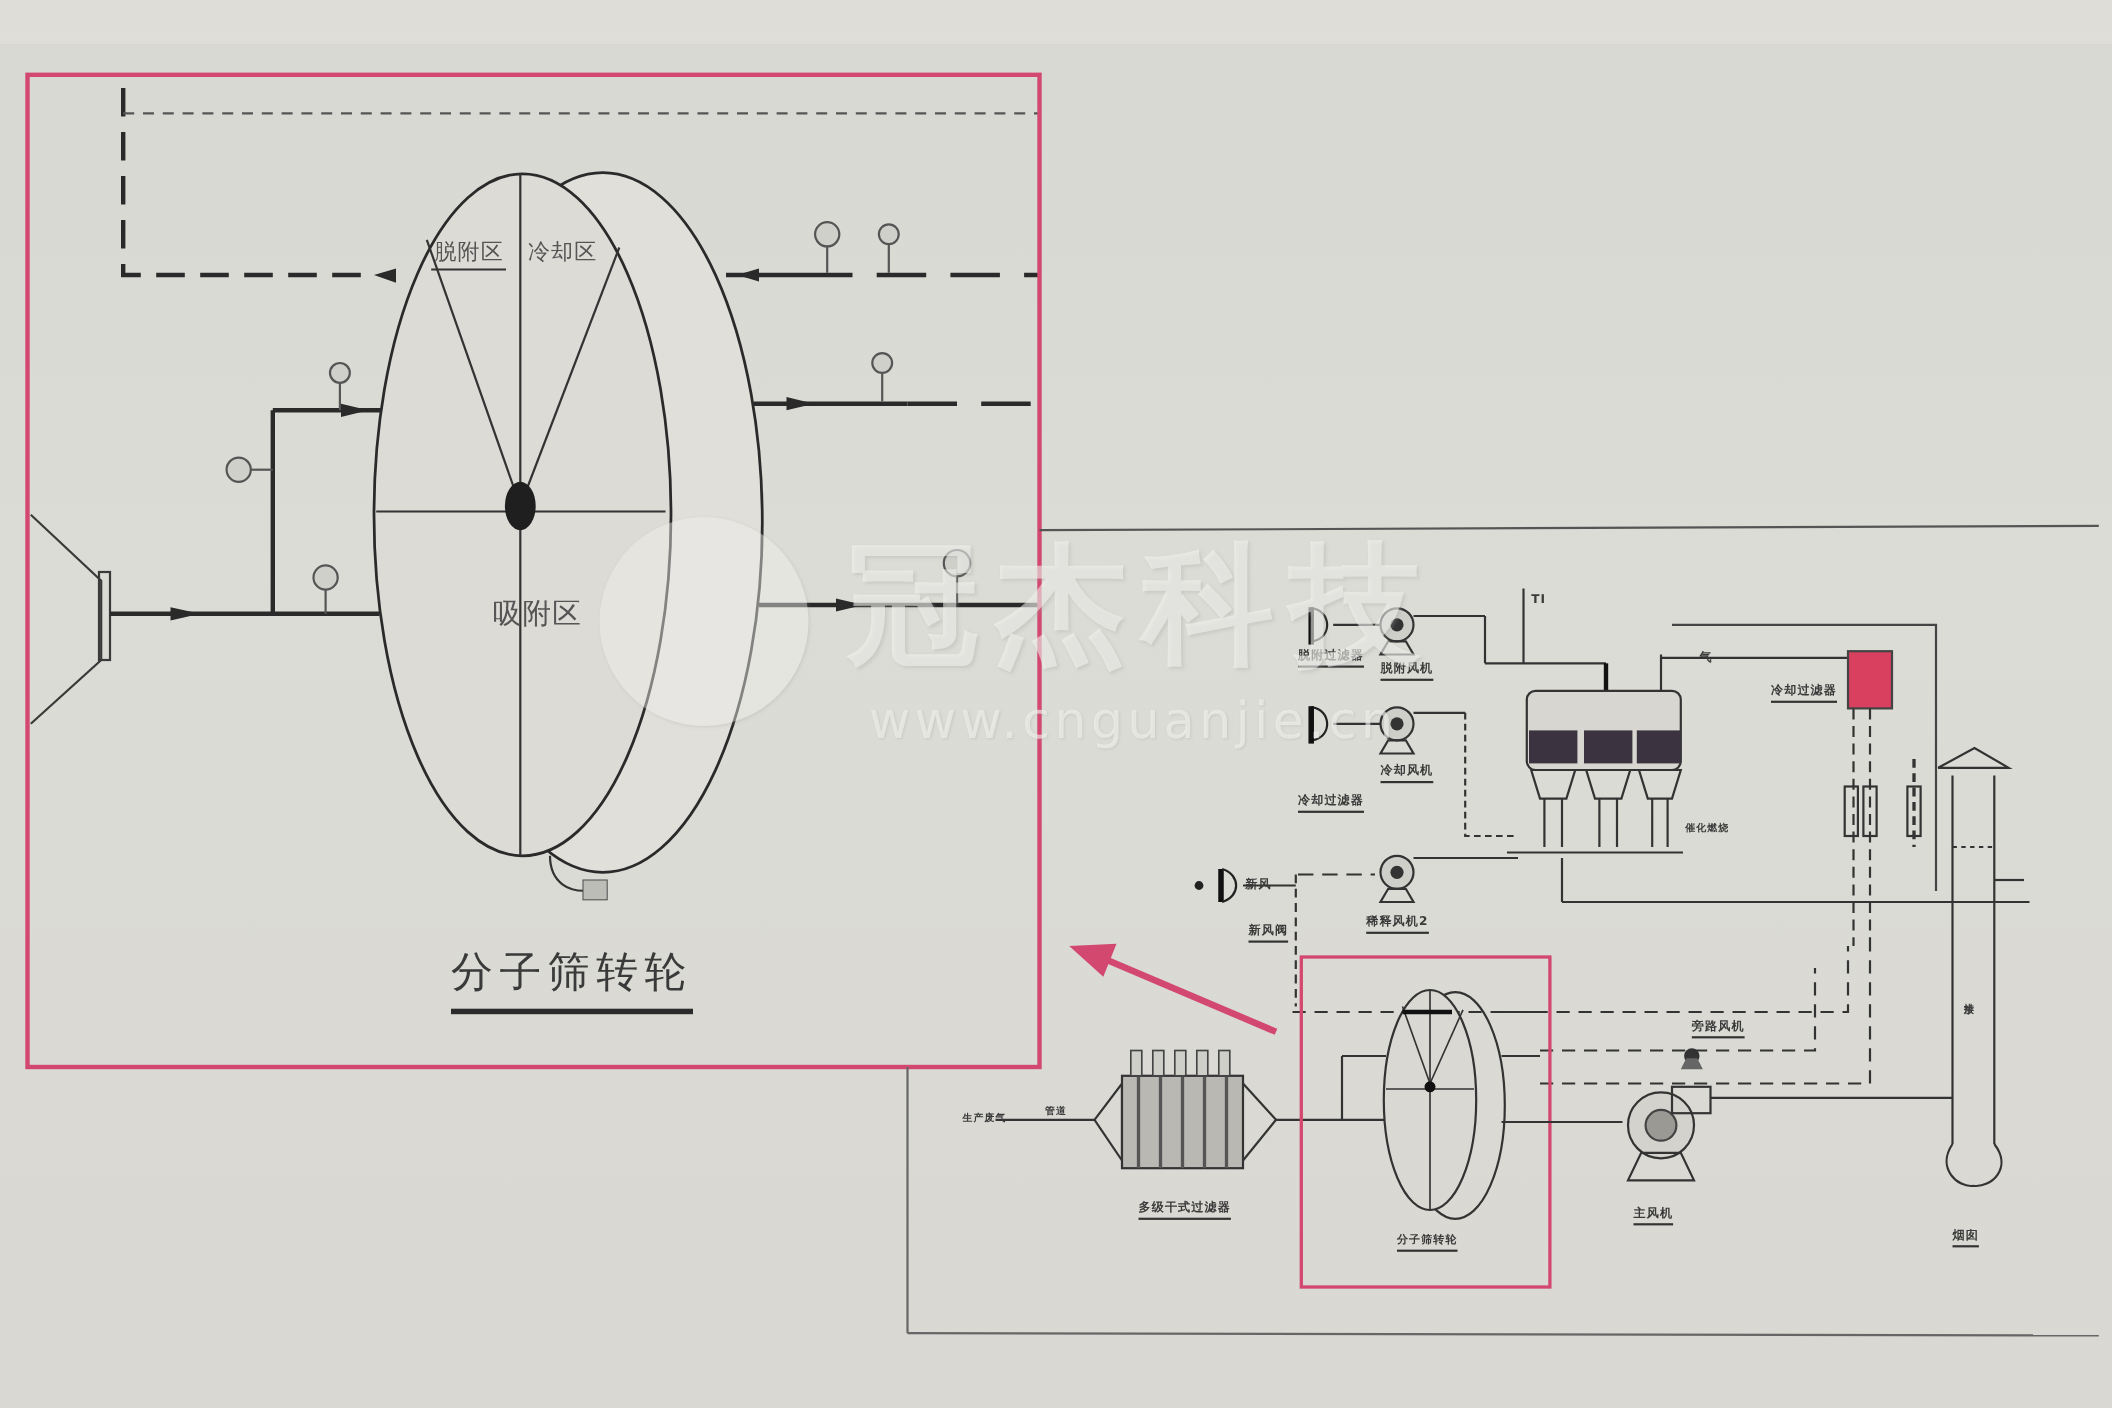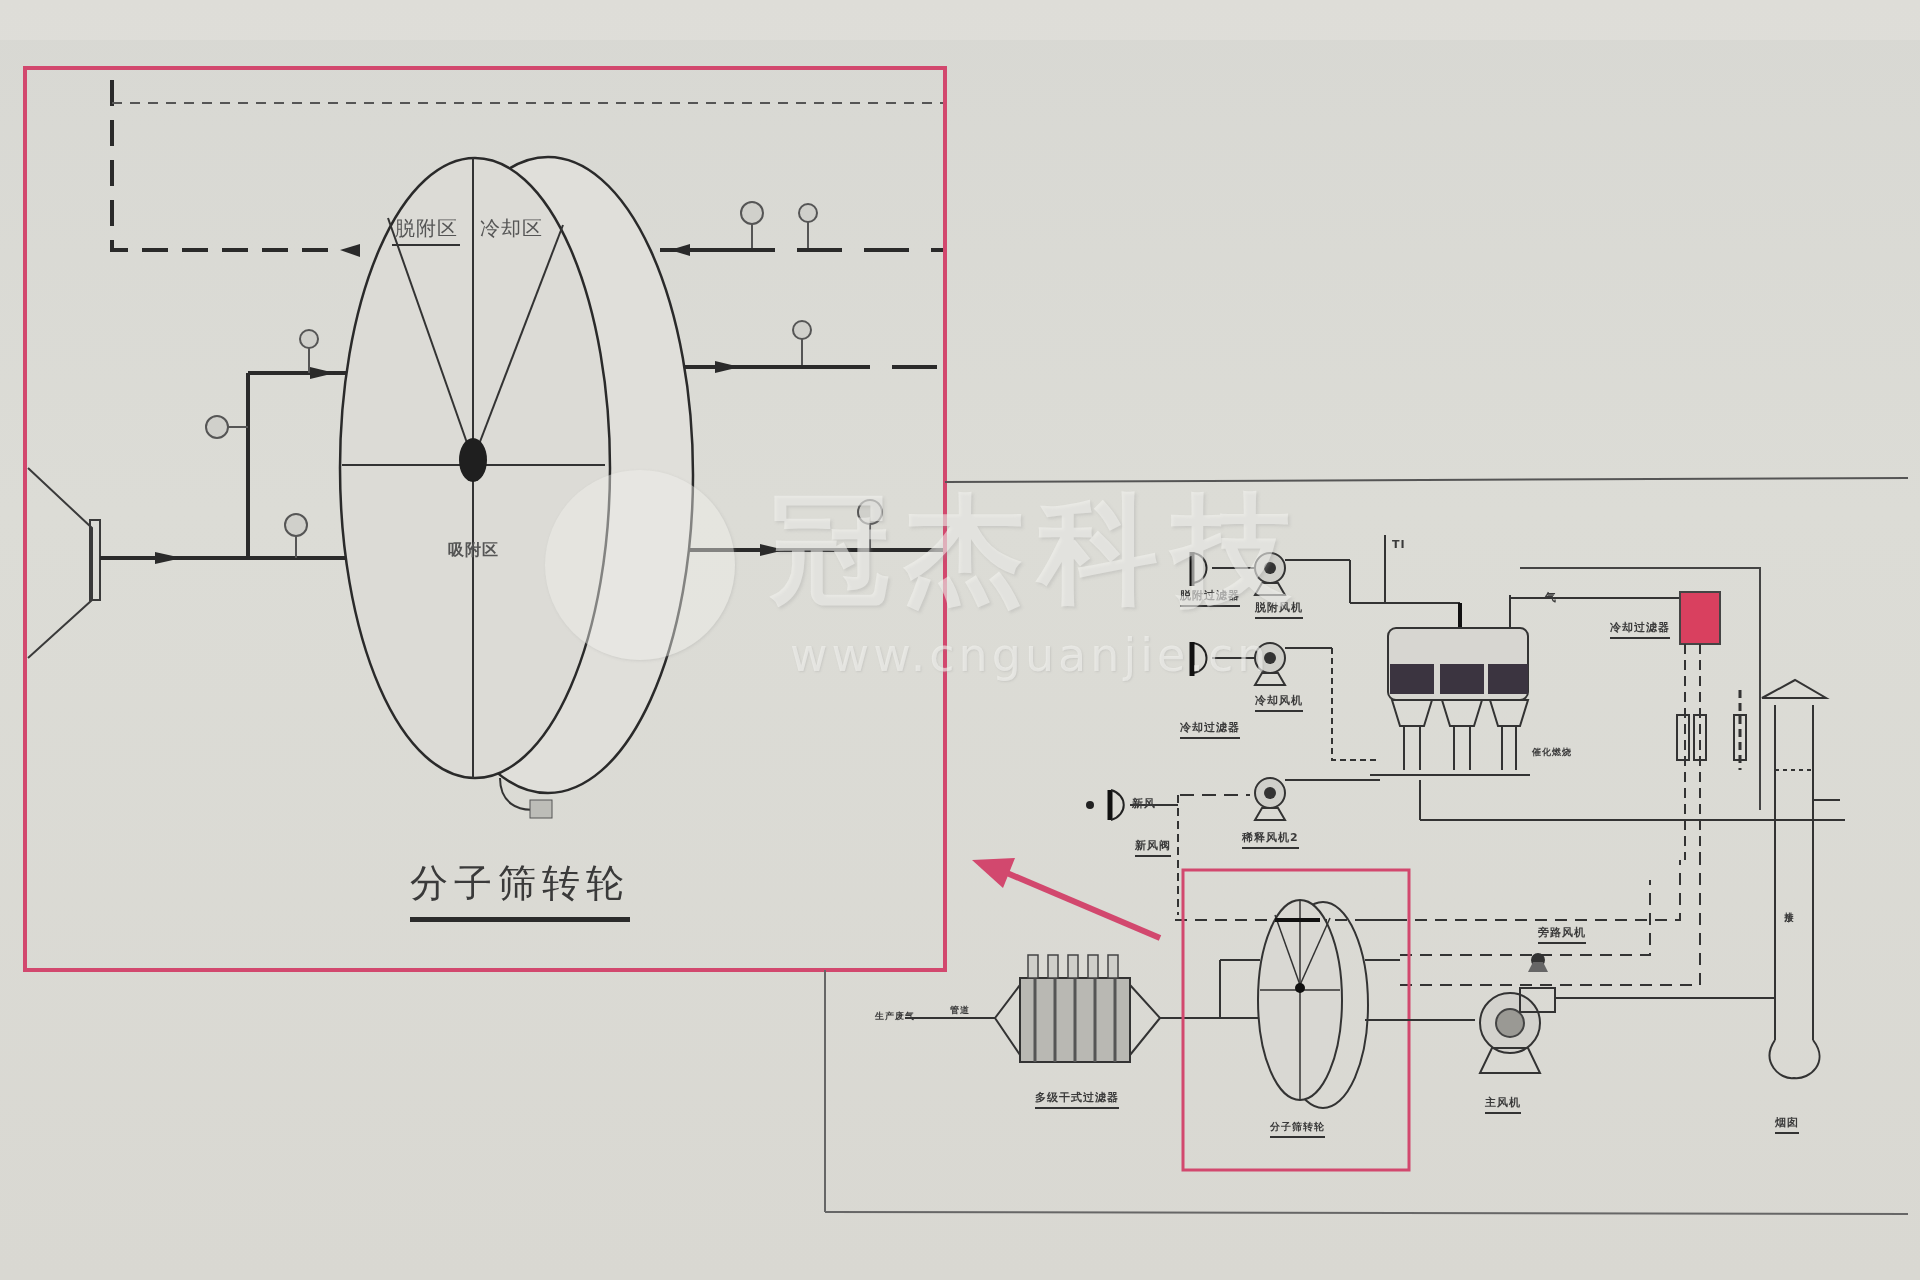--- a/index.html
+++ b/index.html
@@ -239,21 +239,21 @@
         <path d="M1480 1073 L1540 1073 L1528 1048 L1492 1048 Z" fill="none" stroke="#333" stroke-width="2"></path>
         <line x1="1555" y1="998" x2="1775" y2="998" stroke="#333" stroke-width="2"></line>
         <circle cx="1538" cy="960" r="7" fill="#333"></circle>
         <path d="M1528 972 L1548 972 L1543 962 L1533 962 Z" fill="#666"></path>
       </g>
     </g>
   </svg>
 
   <span class="zone" style="left:395px;top:215px;font-size:20px;">脱附区</span>
   <span class="zone" style="left:480px;top:215px;font-size:20px;">冷却区</span>
-  <span class="zone" style="left:448px;top:540px;font-size:16px;font-weight:bold;">吸附区</span>
+  <span class="zone" style="left:448px;top:540px;font-size:26px;">吸附区</span>
 
   <span class="big-title">分子筛转轮</span>
 
   <span class="lbl u" style="left:1180px;top:588px;text-align:center;">脱附过滤器</span>
   <span class="lbl u" style="left:1255px;top:600px;">脱附风机</span>
   <span class="lbl u" style="left:1180px;top:720px;">冷却过滤器</span>
   <span class="lbl u" style="left:1255px;top:693px;">冷却风机</span>
   <span class="lbl" style="left:1132px;top:796px;">新风</span>
   <span class="lbl u" style="left:1135px;top:838px;">新风阀</span>
   <span class="lbl u" style="left:1242px;top:830px;">稀释风机2</span>

